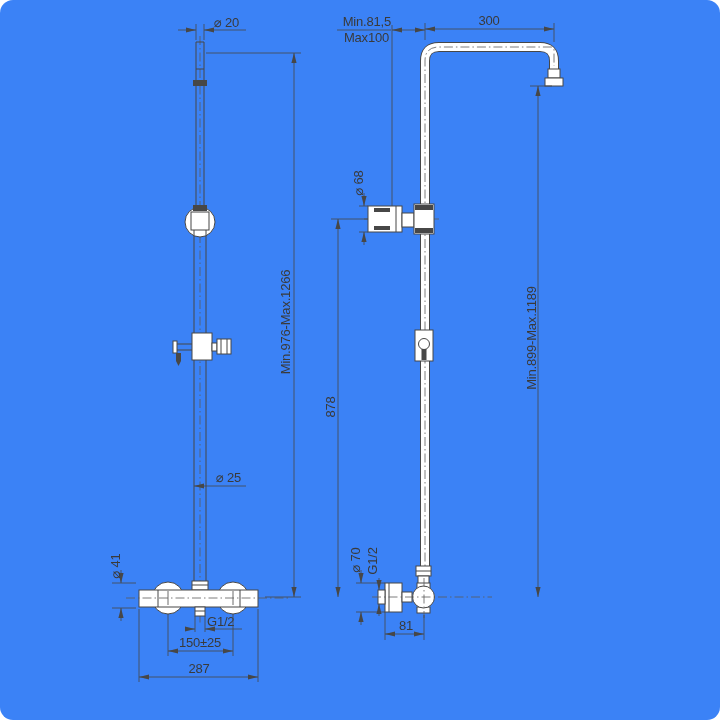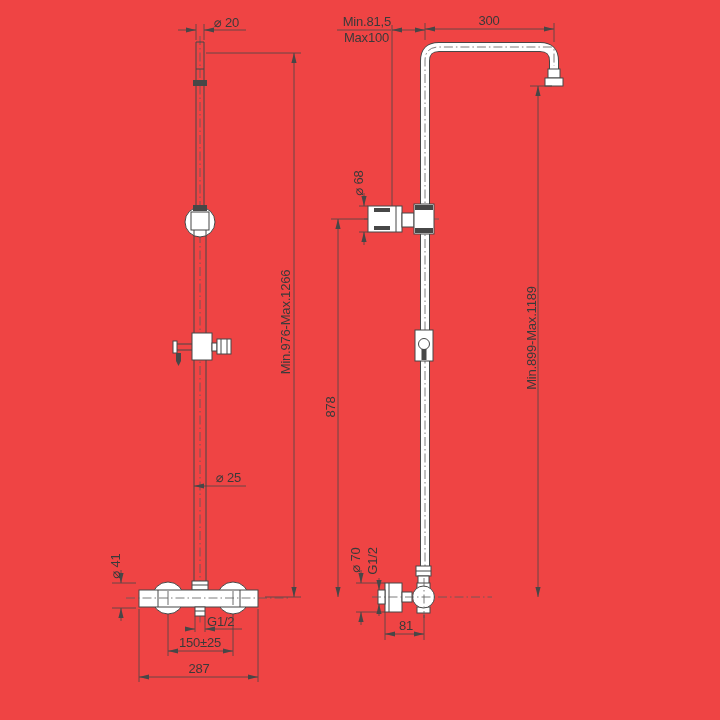--- a/index.html
+++ b/index.html
@@ -1,16 +1,16 @@
 <!DOCTYPE html>
 <html><head>
 <meta charset="utf-8">
 <style>
   html,body{margin:0;padding:0;background:#ffffff;}
-  .canvas{position:relative;width:720px;height:720px;background:#ef4444;overflow:hidden;}
+  .canvas{position:relative;width:720px;height:720px;background:#3b82f6;overflow:hidden;border-radius:13px;}
   svg{display:block;}
   svg text{
     font-family:"Liberation Sans","DejaVu Sans",sans-serif;
     font-size:13px;
     fill:#3a3a3a;
     letter-spacing:-0.2px;
   }
   .ln{stroke:#474747;stroke-width:1;fill:none;}
   .thin{stroke:#474747;stroke-width:0.8;fill:none;}
   .cl{stroke:#5a5a5a;stroke-width:0.8;fill:none;stroke-dasharray:9 3 1.5 3;}

